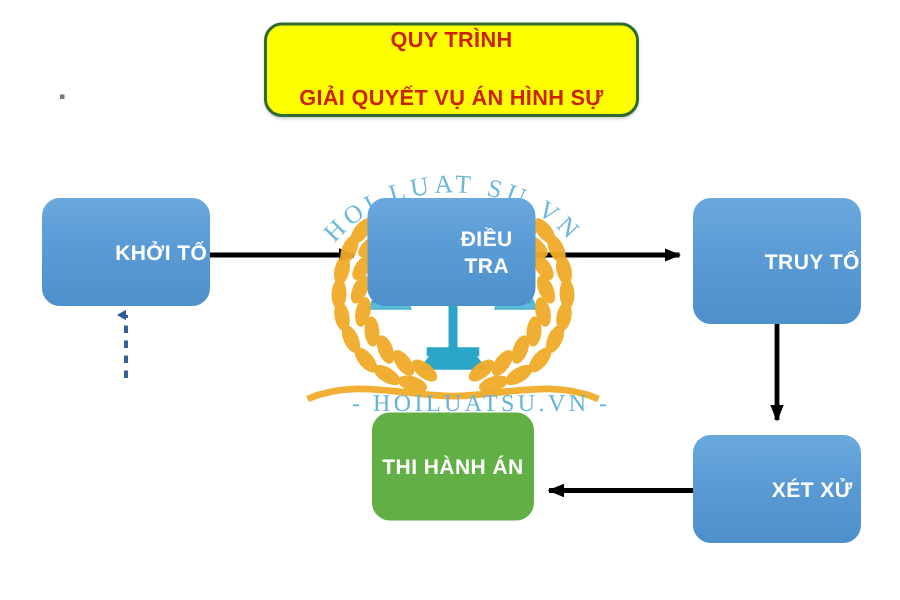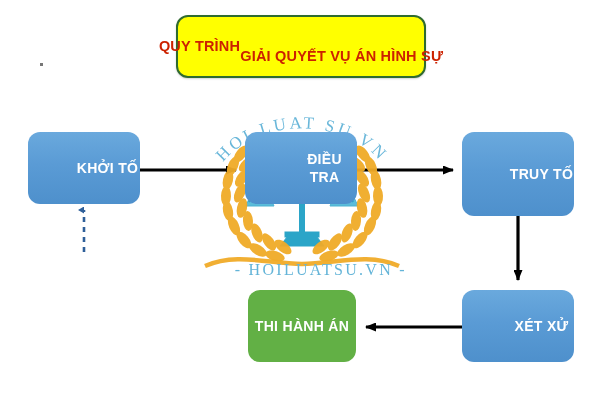--- a/index.html
+++ b/index.html
@@ -22,21 +22,21 @@
     position: absolute;
     left: 176px;
     top: 15px;
     width: 250px;
     height: 63px;
     background: #ffff00;
     border: 2px solid #2f6b2f;
     border-radius: 12px;
     box-sizing: border-box;
     display: flex;
-    flex-direction: row;
+    flex-direction: column;
     align-items: center;
     justify-content: center;
     box-shadow: 0 1px 2px rgba(0,0,0,0.18);
   }
   .title-line {
     color: #cc2200;
     font-weight: bold;
     font-size: 14.5px;
     line-height: 19px;
     letter-spacing: 0.2px;
@@ -64,21 +64,21 @@
     padding-left: 47px;
   }
   .node.green {
     background: #62b045;
   }
 
   #node-khoito  { left: 28px;  top: 132px; width: 112px; height: 72px; }
   #node-dieutra { left: 245px; top: 132px; width: 112px; height: 72px; }
   #node-truyto  { left: 462px; top: 132px; width: 112px; height: 84px; }
   #node-xetxu   { left: 462px; top: 290px; width: 112px; height: 72px; }
-  #node-thihanh { left: 248px; top: 290px; width: 108px; height: 72px; }
+  #node-thihanh { left: 248px; top: 275px; width: 108px; height: 72px; }
 
   .node-label { display: block; width: 100%; }
 
   
   #node-star {
     position: absolute;
     left: 18px;
     top: 253px;
     width: 134px;
     height: 134px;

